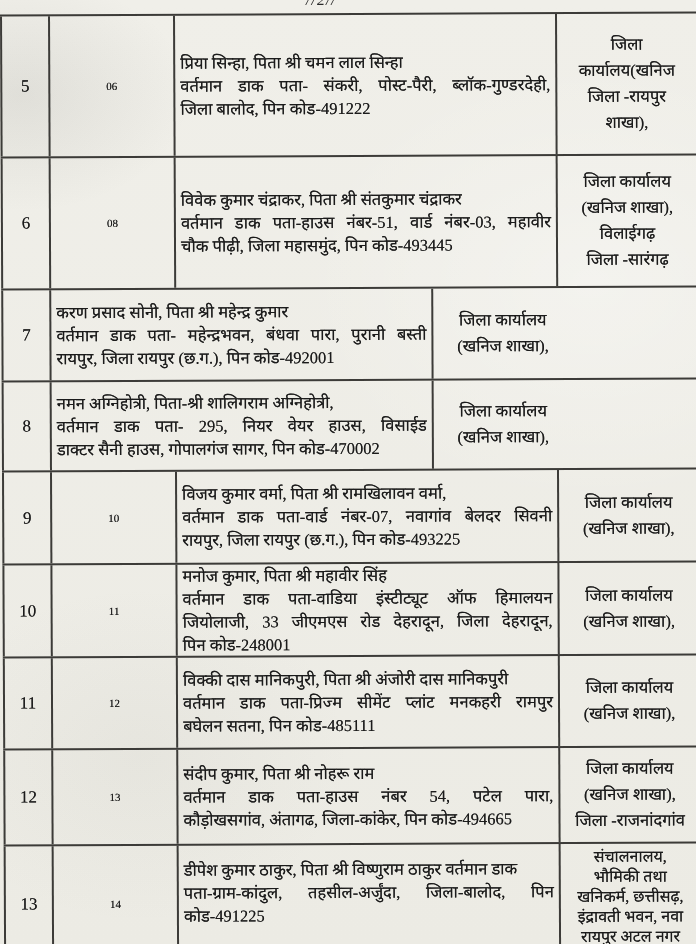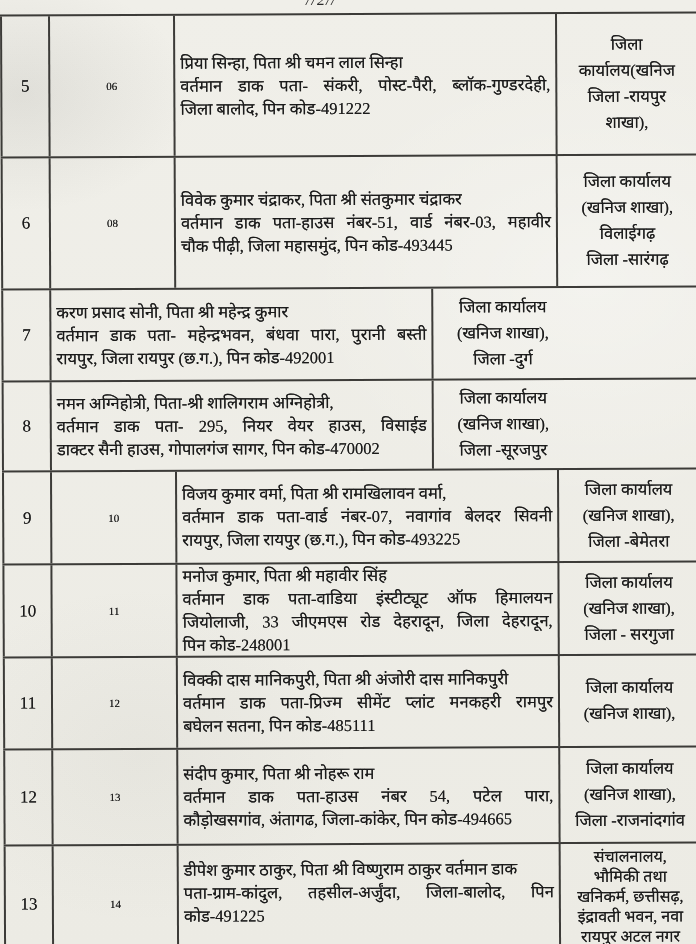--- a/index.html
+++ b/index.html
@@ -155,66 +155,62 @@
   <div class="row rh2">
     <div class="cell c-sno">7</div>
     <div class="cell c-det">
         <div class="line first">करण प्रसाद सोनी, पिता श्री महेन्द्र कुमार</div>
         <div class="line mid">वर्तमान डाक पता- महेन्द्रभवन, बंधवा पारा, पुरानी बस्ती</div>
         <div class="line last">रायपुर, जिला रायपुर (छ.ग.), पिन कोड-492001</div>
       </div>
     <div class="cell c-off">
         <div class="line first">जिला कार्यालय</div>
         <div class="line mid">(खनिज शाखा),</div>
-        <div class="line last">जिला -दुर्ग</div>
       </div>
   </div>
 
   <div class="row rh3">
     <div class="cell c-sno">8</div>
     <div class="cell c-det">
         <div class="line first">नमन अग्निहोत्री, पिता-श्री शालिगराम अग्निहोत्री,</div>
         <div class="line mid">वर्तमान डाक पता- 295, नियर वेयर हाउस, विसाईड</div>
         <div class="line last">डाक्टर सैनी हाउस, गोपालगंज सागर, पिन कोड-470002</div>
       </div>
     <div class="cell c-off">
         <div class="line first">जिला कार्यालय</div>
         <div class="line mid">(खनिज शाखा),</div>
-        <div class="line last">जिला -सूरजपुर</div>
       </div>
   </div>
 
   <div class="row rh4">
     <div class="cell c-sno">9</div>
     <div class="cell c-num">10</div>
     <div class="cell c-det">
         <div class="line first">विजय कुमार वर्मा, पिता श्री रामखिलावन वर्मा,</div>
         <div class="line mid">वर्तमान डाक पता-वार्ड नंबर-07, नवागांव बेलदर सिवनी</div>
         <div class="line last">रायपुर, जिला रायपुर (छ.ग.), पिन कोड-493225</div>
       </div>
     <div class="cell c-off">
         <div class="line first">जिला कार्यालय</div>
         <div class="line mid">(खनिज शाखा),</div>
-        <div class="line last">जिला -बेमेतरा</div>
       </div>
   </div>
 
   <div class="row rh5">
     <div class="cell c-sno">10</div>
     <div class="cell c-num">11</div>
     <div class="cell c-det">
         <div class="line first">मनोज कुमार, पिता श्री महावीर सिंह</div>
         <div class="line mid">वर्तमान डाक पता-वाडिया इंस्टीट्यूट ऑफ हिमालयन</div>
         <div class="line mid">जियोलाजी, 33 जीएमएस रोड देहरादून, जिला देहरादून,</div>
         <div class="line last">पिन कोड-248001</div>
       </div>
     <div class="cell c-off">
         <div class="line first">जिला कार्यालय</div>
         <div class="line mid">(खनिज शाखा),</div>
-        <div class="line last">जिला - सरगुजा</div>
       </div>
   </div>
 
   <div class="row rh6">
     <div class="cell c-sno">11</div>
     <div class="cell c-num">12</div>
     <div class="cell c-det">
         <div class="line first">विक्की दास मानिकपुरी, पिता श्री अंजोरी दास मानिकपुरी</div>
         <div class="line mid">वर्तमान डाक पता-प्रिज्म सीमेंट प्लांट मनकहरी रामपुर</div>
         <div class="line last">बघेलन सतना, पिन कोड-485111</div>

